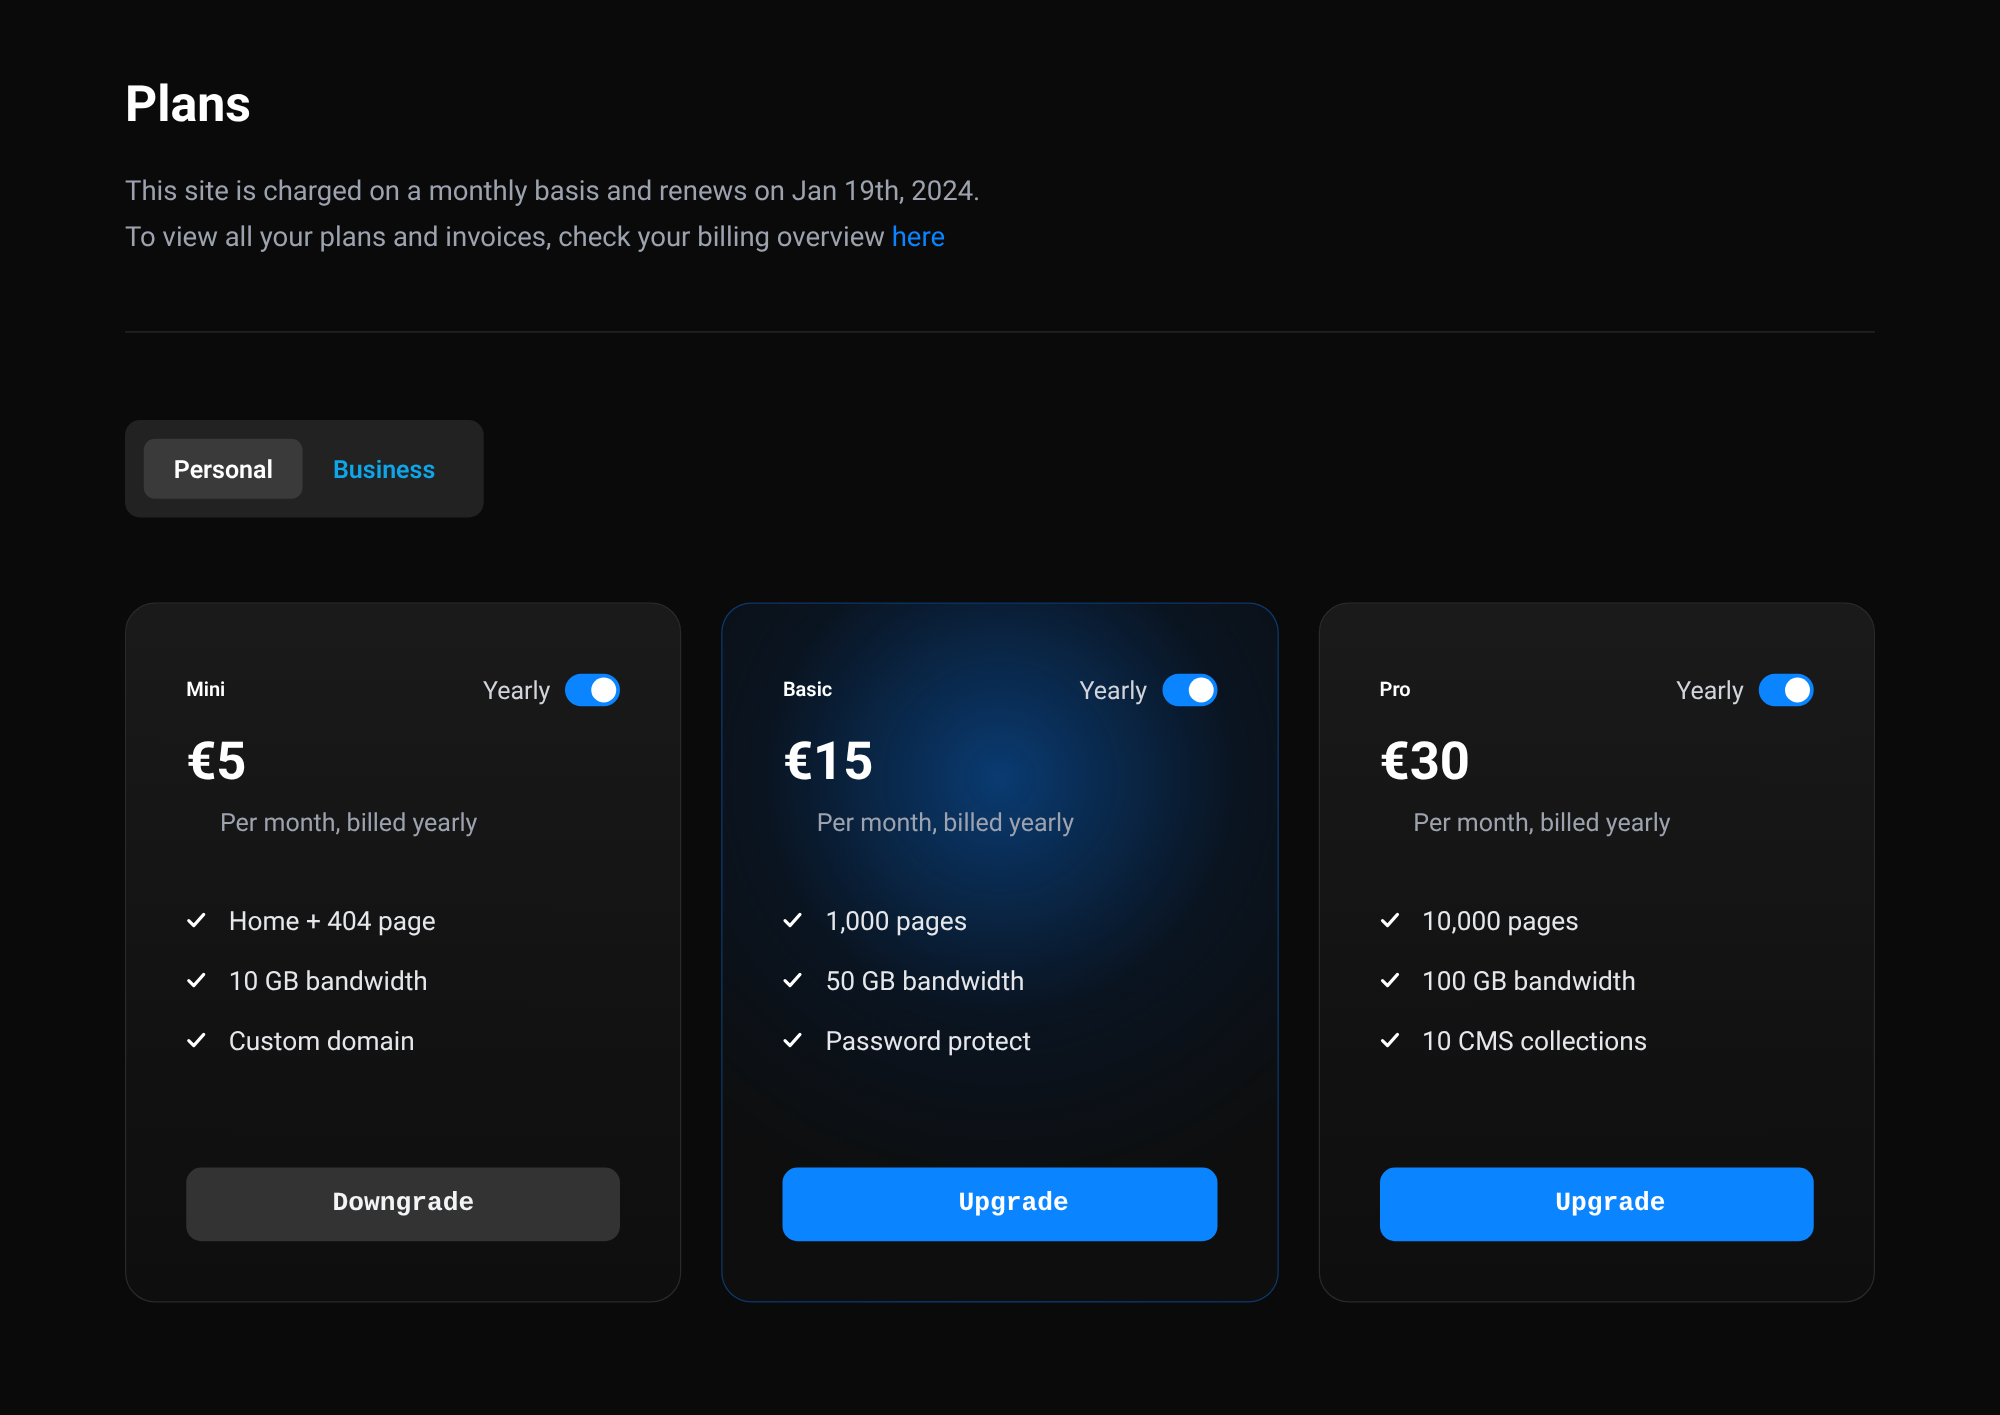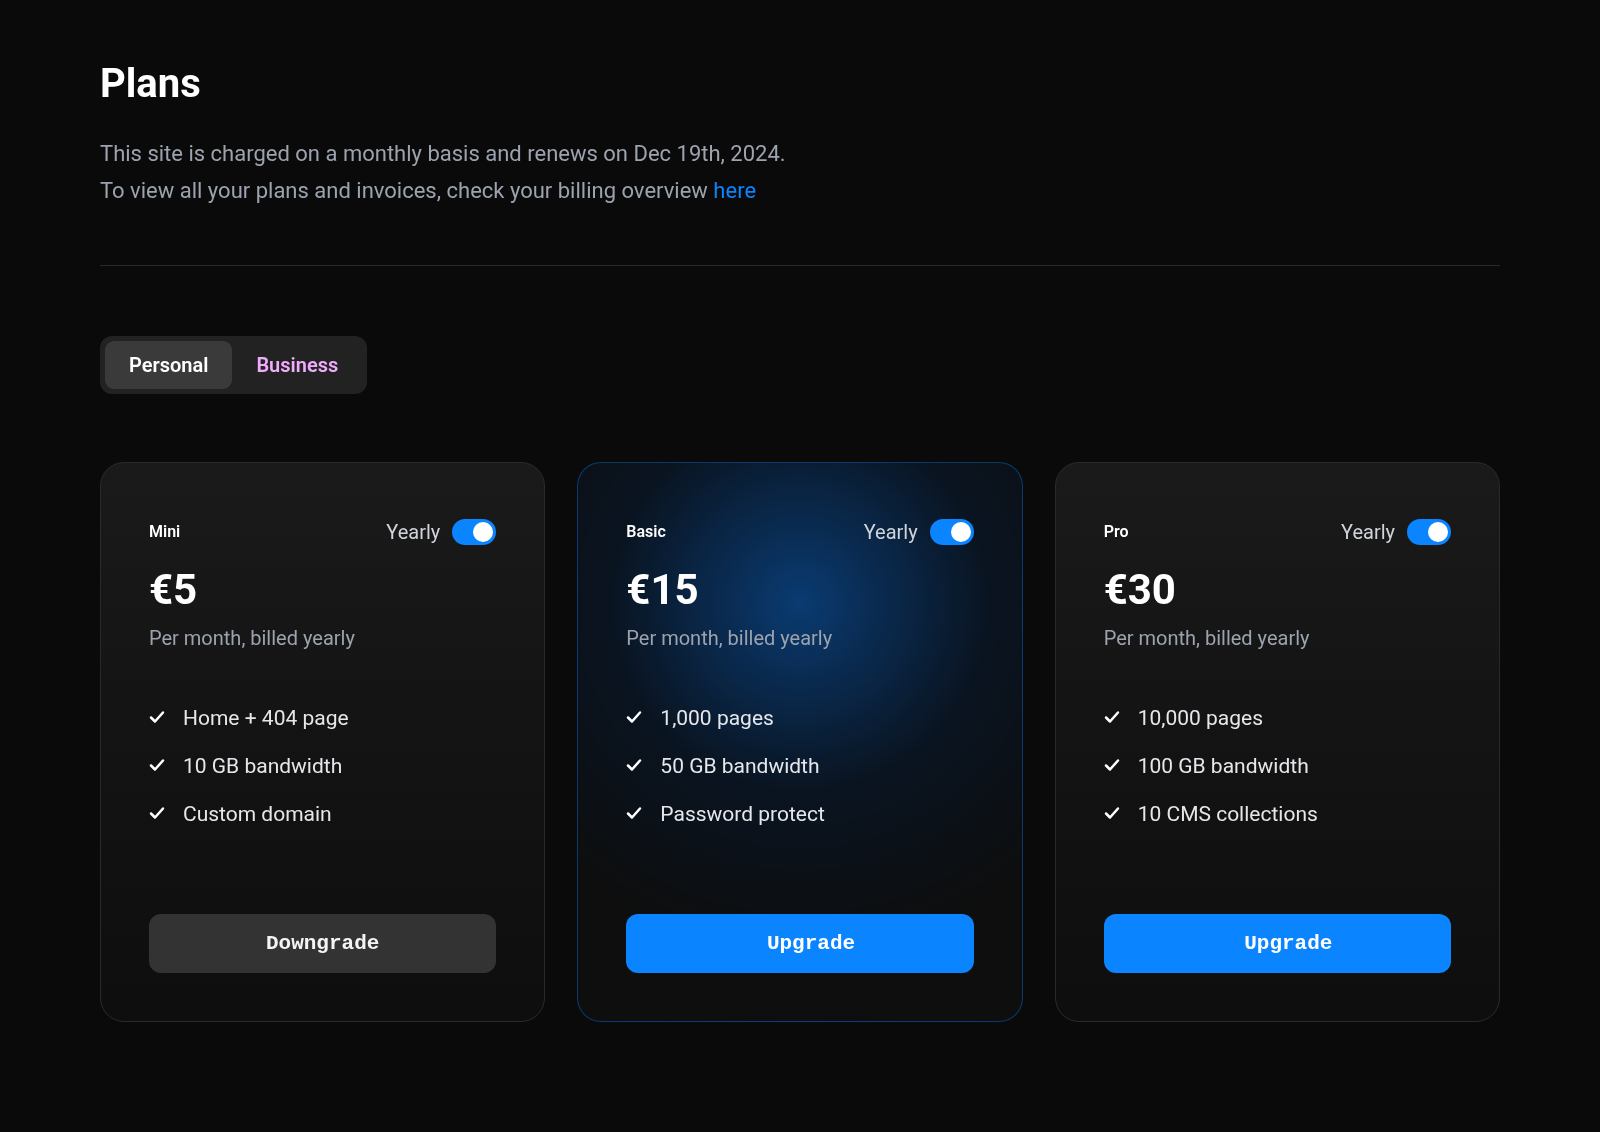--- a/index.html
+++ b/index.html
@@ -29,27 +29,27 @@
   }
   .divider {
     border: none;
     border-top: 1px solid #2a2a2a;
     margin-bottom: 70px;
   }
   .segmented {
     display: inline-flex;
     background: #222222;
     border-radius: 12px;
-    padding: 5px;
+    padding: 15px;
     margin-bottom: 68px;
   }
   .segmented button {
     border: none;
     background: transparent;
-    color: #f0abfc;
+    color: #0ea5e9;
     font-size: 20px;
     font-weight: 600;
     padding: 12px 24px;
     border-radius: 9px;
     cursor: pointer;
     font-family: inherit;
   }
   .segmented button.active {
     background: #3a3a3a;
     color: #fff;
@@ -113,20 +113,21 @@
   }
   .plan-price {
     font-size: 42px;
     font-weight: 700;
     margin-bottom: 12px;
   }
   .plan-period {
     font-size: 20px;
     color: #9ca3af;
     margin-bottom: 56px;
+    margin-left: 27px;
   }
   .features {
     list-style: none;
     flex: 1;
   }
   .features li {
     display: flex;
     align-items: flex-end;
     gap: 18px;
     font-size: 21px;
@@ -165,21 +166,21 @@
   }
 </style>
 </head>
 <body>
 
 
 
 <h1 class="page-title">Plans</h1>
 
 <p class="page-subtitle">
-  <span>This site is charged on a monthly basis and renews on Dec 19th, 2024.</span><br>
+  <span>This site is charged on a monthly basis and renews on Jan 19th, 2024.</span><br>
   <span>To view all your plans and invoices, check your billing overview </span><a href="#">here</a>
 </p>
 
 <hr class="divider">
 
 <div class="segmented" id="segmented">
     <button class="active">Personal</button>
     <button>Business</button>
   </div>
 

